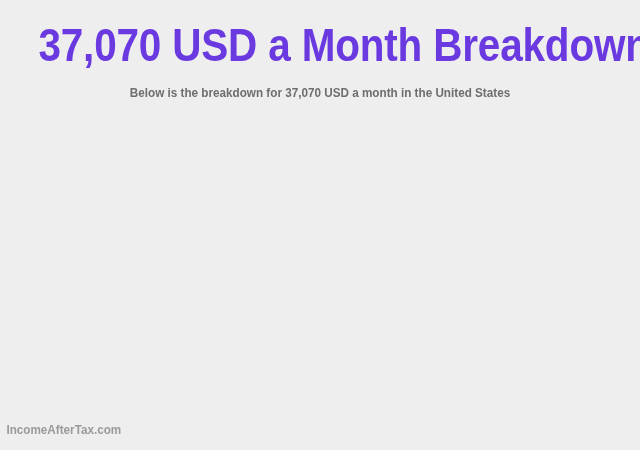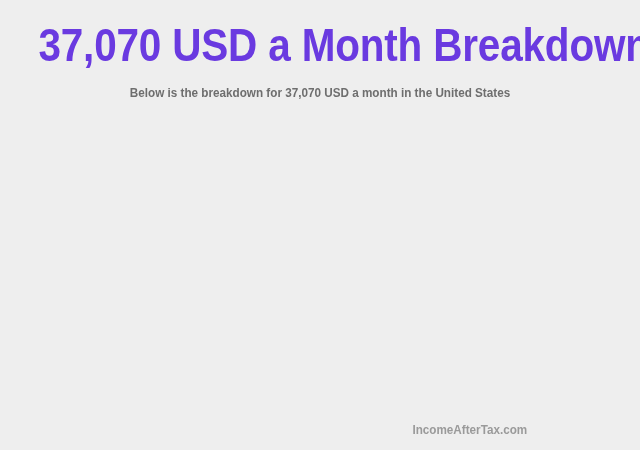--- a/index.html
+++ b/index.html
@@ -84,24 +84,24 @@
     left: 0;
     top: 0;
     width: 640px;
     height: 292px;
     background: transparent;
   }
 
   
   #site-footer {
     position: absolute;
-    left: 14px;
+    left: 0;
     top: 420px;
     width: 520px;
-    text-align: right;
+    text-align: left;
   }
 
   #footer-brand {
     display: inline-block;
     font-family: "Liberation Sans Narrow", "Liberation Sans", sans-serif;
     font-size: 13px;
     line-height: 16px;
     font-weight: bold;
     color: #9a9a9a;
     transform: scaleX(0.90);

